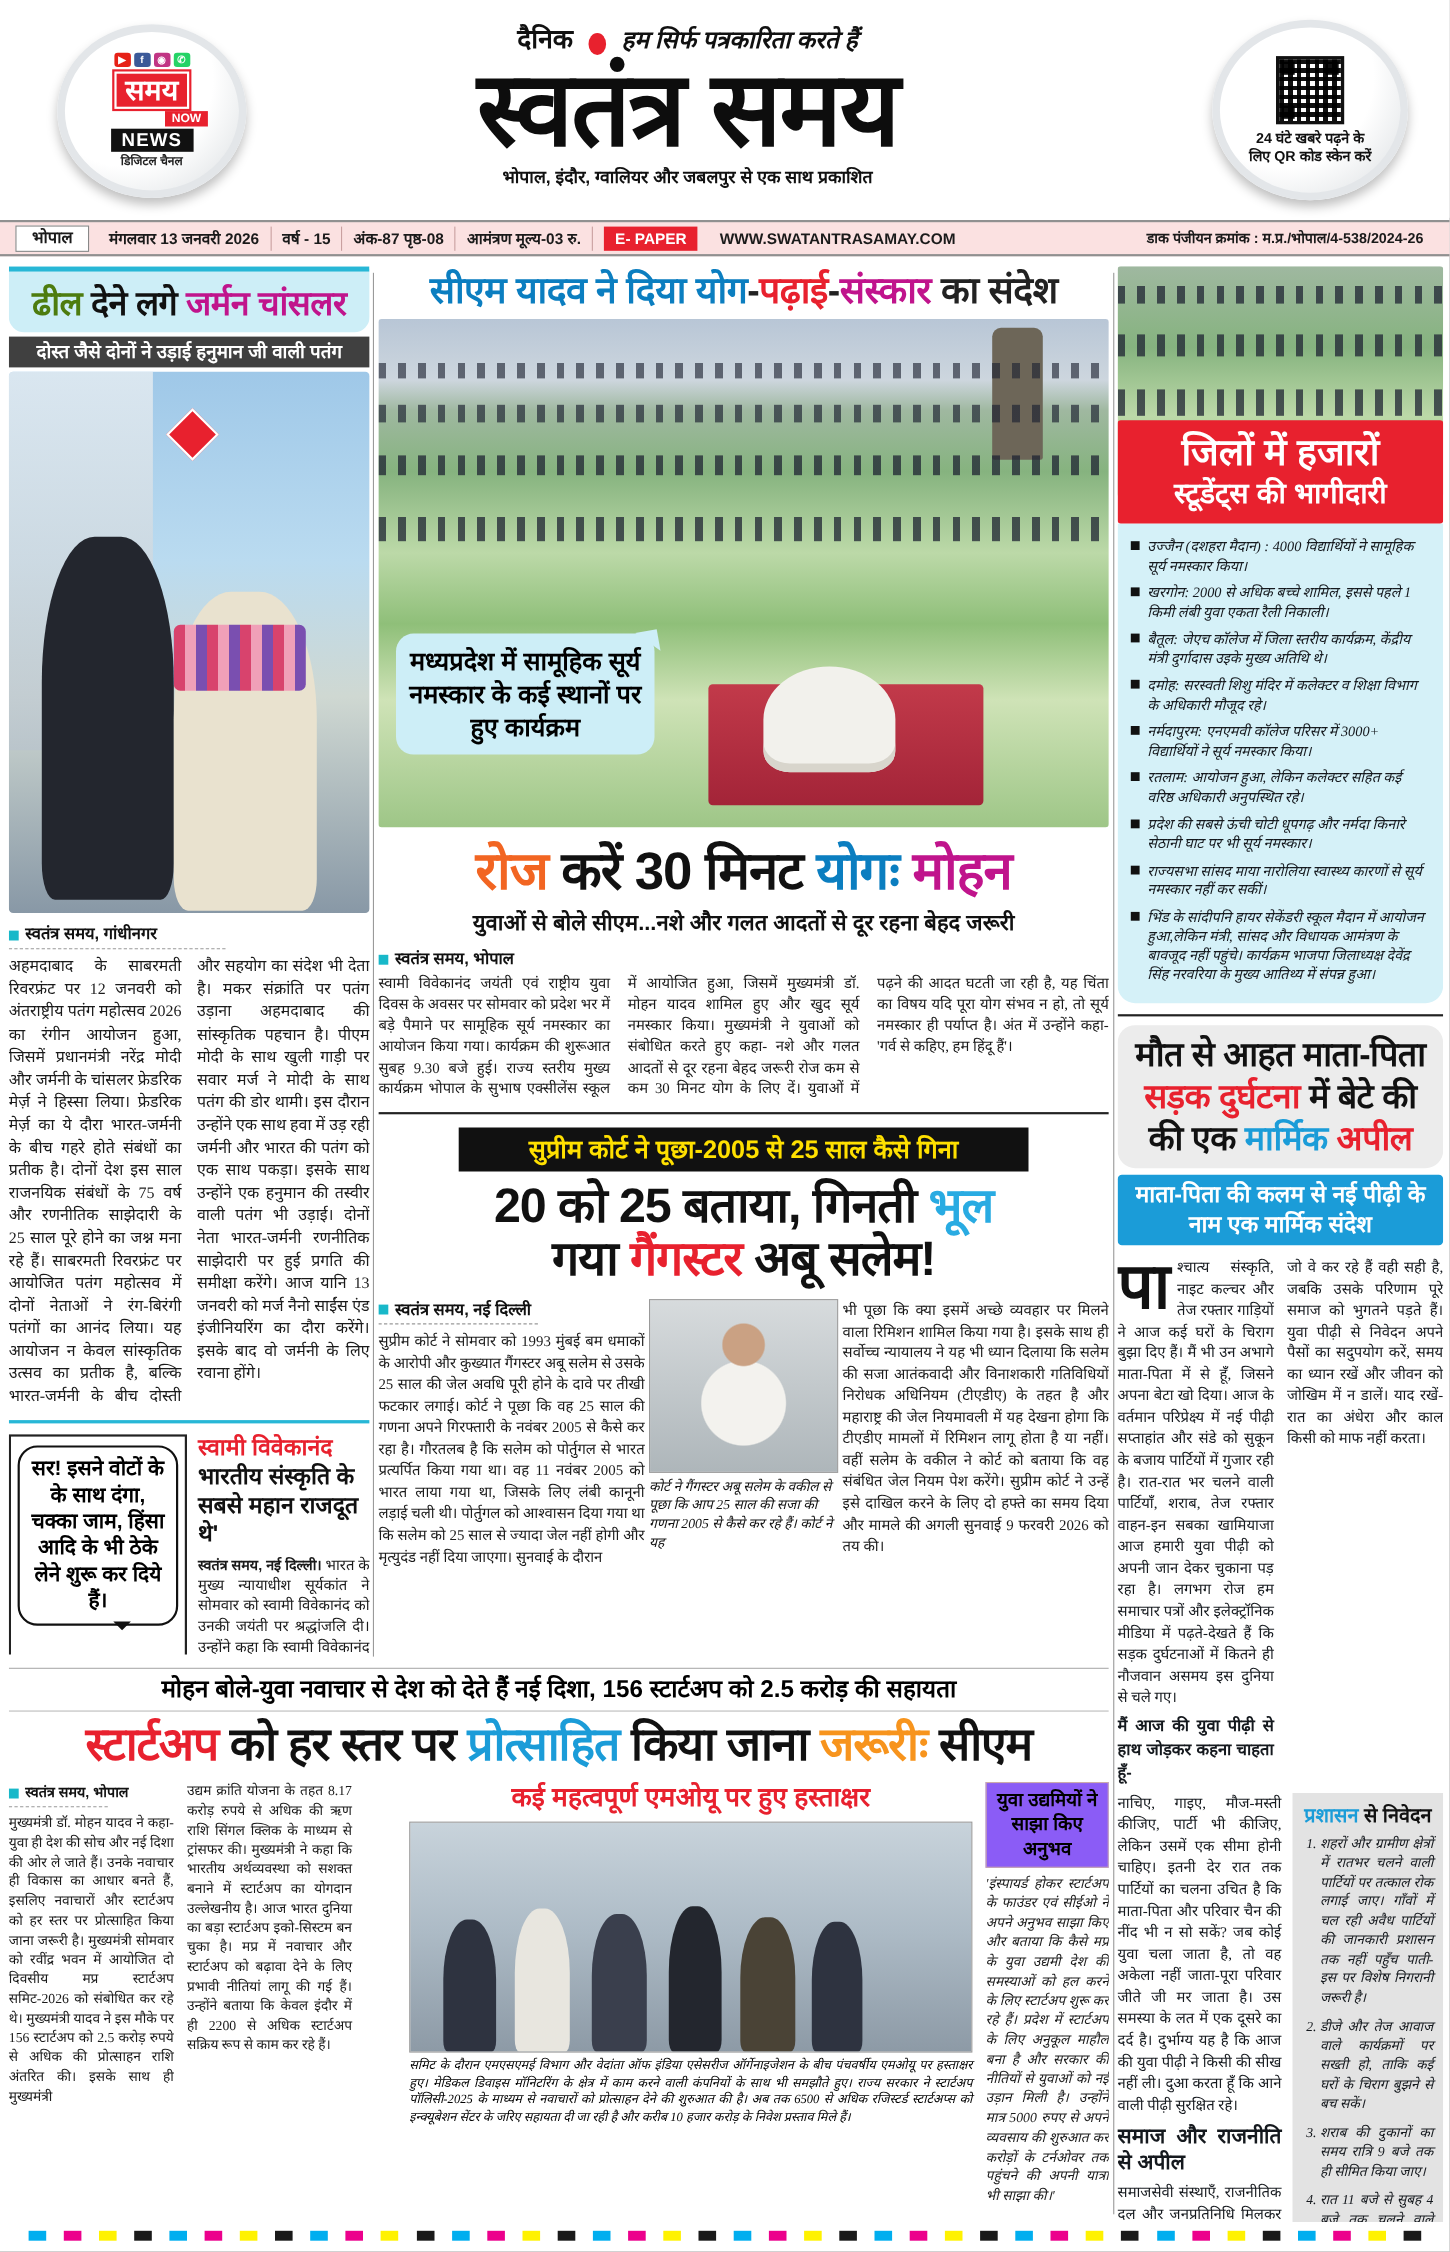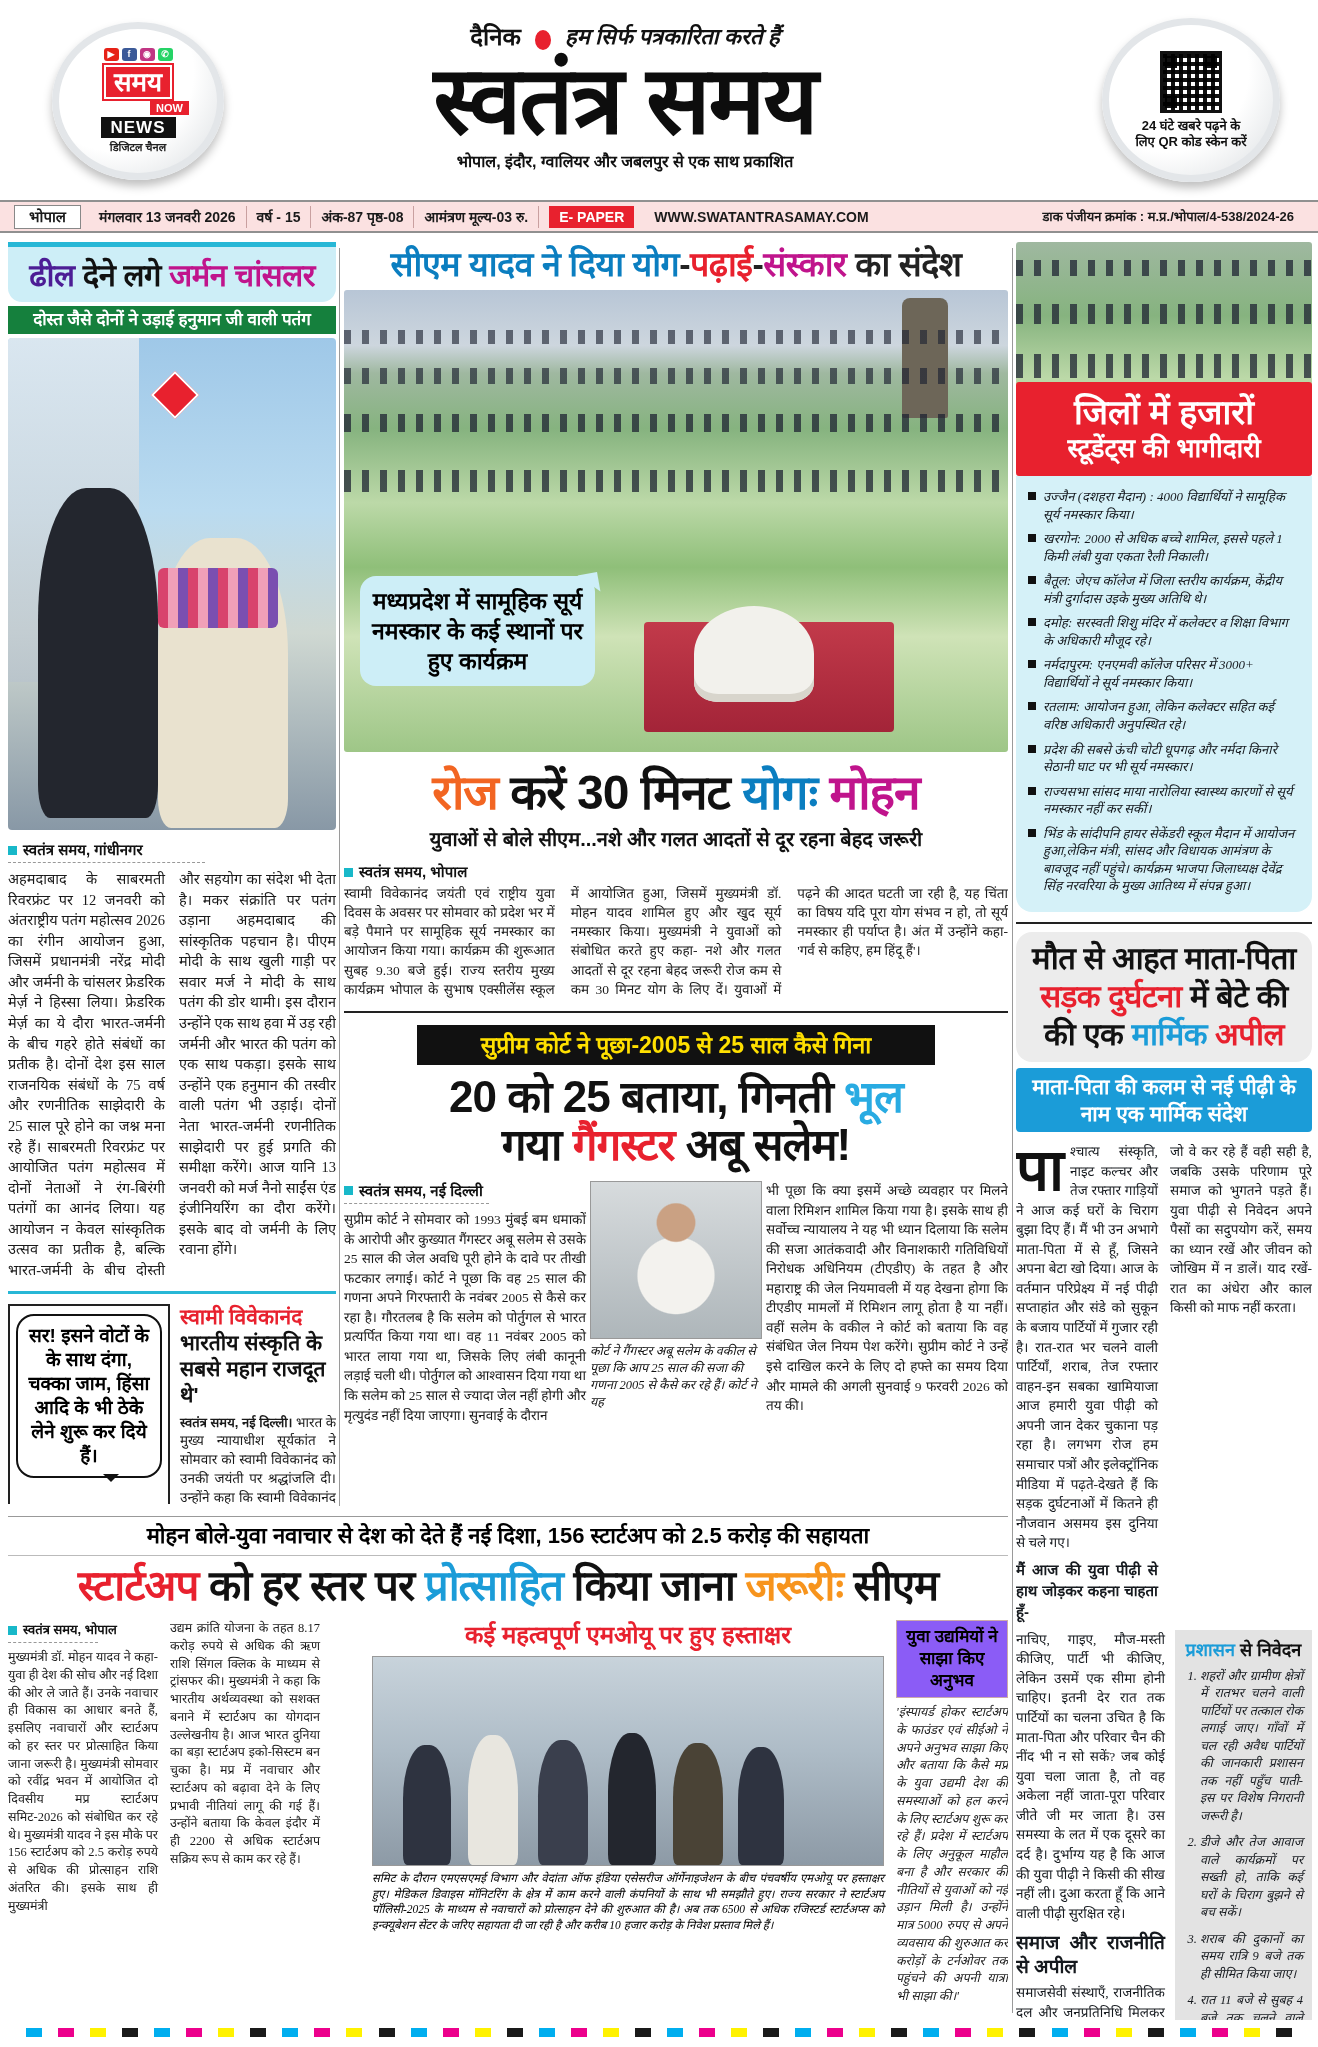--- a/index.html
+++ b/index.html
@@ -49,21 +49,21 @@
   
   .col-left { position:absolute; left:8px; top:242px; width:328px; height:1262px; overflow:hidden; }
   .col-center { position:absolute; left:344px; top:242px; width:664px; height:1268px; overflow:hidden; }
   .col-right { position:absolute; left:1016px; top:242px; width:296px; height:1778px; overflow:hidden; }
   .vdiv { position:absolute; width:1px; background:#9a9a9a; }
   .startup-sec { position:absolute; left:8px; top:1516px; width:1000px; height:502px; background:#fff; overflow:hidden; }
 
   
   .modi-box { background:#cdeef7; border-top:5px solid #27b7d6; border-radius:0 0 14px 14px; padding:10px 8px 8px; text-align:center; }
   .modi-h { font:bold 31px/37px "Liberation Sans",sans-serif; letter-spacing:-0.5px; }
-  .modi-strap { background:#15803d; color:#fff; text-align:center; font:bold 17px/28px "Liberation Sans",sans-serif; margin-top:4px; }
+  .modi-strap { background:#404040; color:#fff; text-align:center; font:bold 17px/28px "Liberation Sans",sans-serif; margin-top:4px; }
   .modi-photo { position:relative; height:492px; margin-top:4px; overflow:hidden; border-radius:4px;
     background:linear-gradient(180deg,#9fc8e8 0%,#badbf0 35%,#cfd8d2 60%,#8898a6 100%); }
   .ph-building { position:absolute; left:0; top:0; width:40%; height:70%; background:linear-gradient(180deg,#e8eef2,#b9c4cc); opacity:.8; }
   .fig-dark { position:absolute; border-radius:40% 40% 10% 10%; background:#23262e; }
   .fig-cream { position:absolute; border-radius:40% 40% 10% 10%; background:#e9e2cf; }
   .scarf { position:absolute; background:repeating-linear-gradient(90deg,#d8436d 0 10px,#f0a0b8 10px 20px,#7a4fb0 20px 30px); border-radius:6px; }
   .kite { position:absolute; width:34px; height:34px; background:#e8212e; transform:rotate(45deg); border:2px solid #fff; }
   .byline { display:flex; align-items:center; gap:6px; font:bold 15px/20px "Liberation Sans",sans-serif; color:#111; margin:10px 0 2px; }
   .byline .sq { width:9px; height:9px; background:#18b8c9; display:inline-block; }
   .byline-rule { border-bottom:1px dashed #999; margin:2px 0 6px; width:60%; }
@@ -196,21 +196,21 @@
     <span class="cell epaper">E- PAPER</span>
     <span class="cell weburl">WWW.SWATANTRASAMAY.COM</span>
     <span class="cell postal">डाक पंजीयन क्रमांक : म.प्र./भोपाल/4-538/2024-26</span>
   </div>
 
   <div class="vdiv" style="left:339px; top:248px; height:1258px;"></div>
   <div class="vdiv" style="left:1012px; top:248px; height:1765px;"></div>
 
   <div class="col-left">
     <div class="modi-box">
-      <div class="modi-h"><span style="color: #4c1d95; margin-top: 24px;">ढील</span><span style="color: rgb(17, 17, 17);"> देने लगे </span><span style="color: rgb(192, 20, 140);">जर्मन चांसलर</span></div>
+      <div class="modi-h"><span style="color: #4d7c0f; margin-top: 24px;">ढील</span><span style="color: rgb(17, 17, 17);"> देने लगे </span><span style="color: rgb(192, 20, 140);">जर्मन चांसलर</span></div>
     </div>
     <div class="modi-strap">दोस्त जैसे दोनों ने उड़ाई हनुमान जी वाली पतंग</div>
     <div class="modi-photo">
       <div class="ph-building"></div>
       <div class="kite" style="left:150px; top:40px;"></div>
       <div class="fig-dark" style="left:30px; top:150px; width:120px; height:330px;"></div>
       <div class="fig-cream" style="left:150px; top:200px; width:130px; height:290px;"></div>
       <div class="scarf" style="left:150px; top:230px; width:120px; height:60px;"></div>
     </div>
     <div class="byline">

